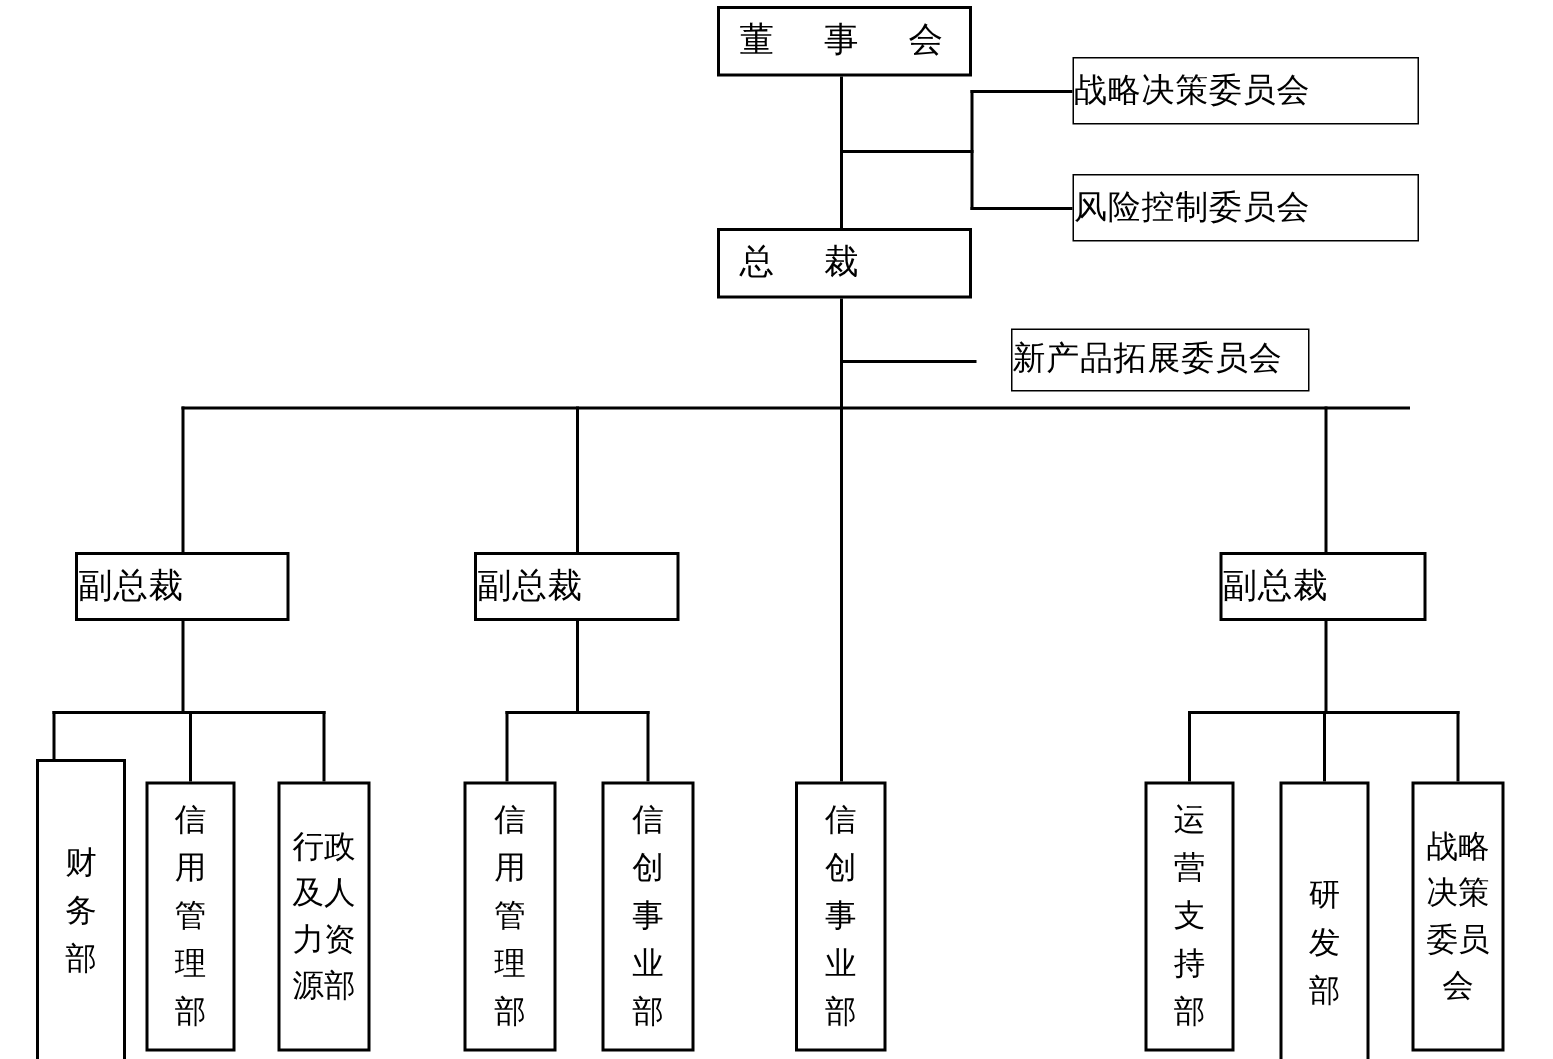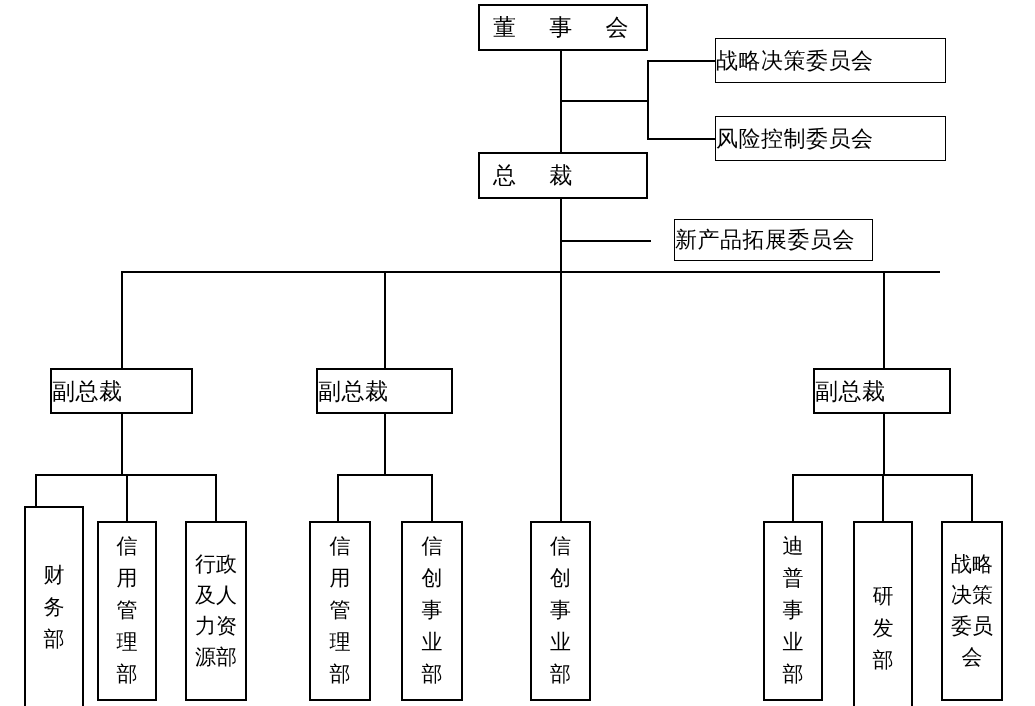--- a/index.html
+++ b/index.html
@@ -151,21 +151,21 @@
 
   <div class="node v-node w1" style="left:401px;top:521px;width:62px;height:180px;">
     <span class="lbl">信创事业部</span>
   </div>
 
   <div class="node v-node w1" style="left:530px;top:521px;width:61px;height:180px;">
     <span class="lbl">信创事业部</span>
   </div>
 
   <div class="node v-node w1" style="left:763px;top:521px;width:60px;height:180px;">
-    <span class="lbl">迪普事业部</span>
+    <span class="lbl">运营支持部</span>
   </div>
 
   <div class="node v-node w1" style="left:853px;top:521px;width:60px;height:216px;">
     <span class="lbl">研发部</span>
   </div>
 
   <div class="node v-node w2" style="left:941px;top:521px;width:62px;height:180px;">
     <span class="lbl">战略决策委员会</span>
   </div>
 

